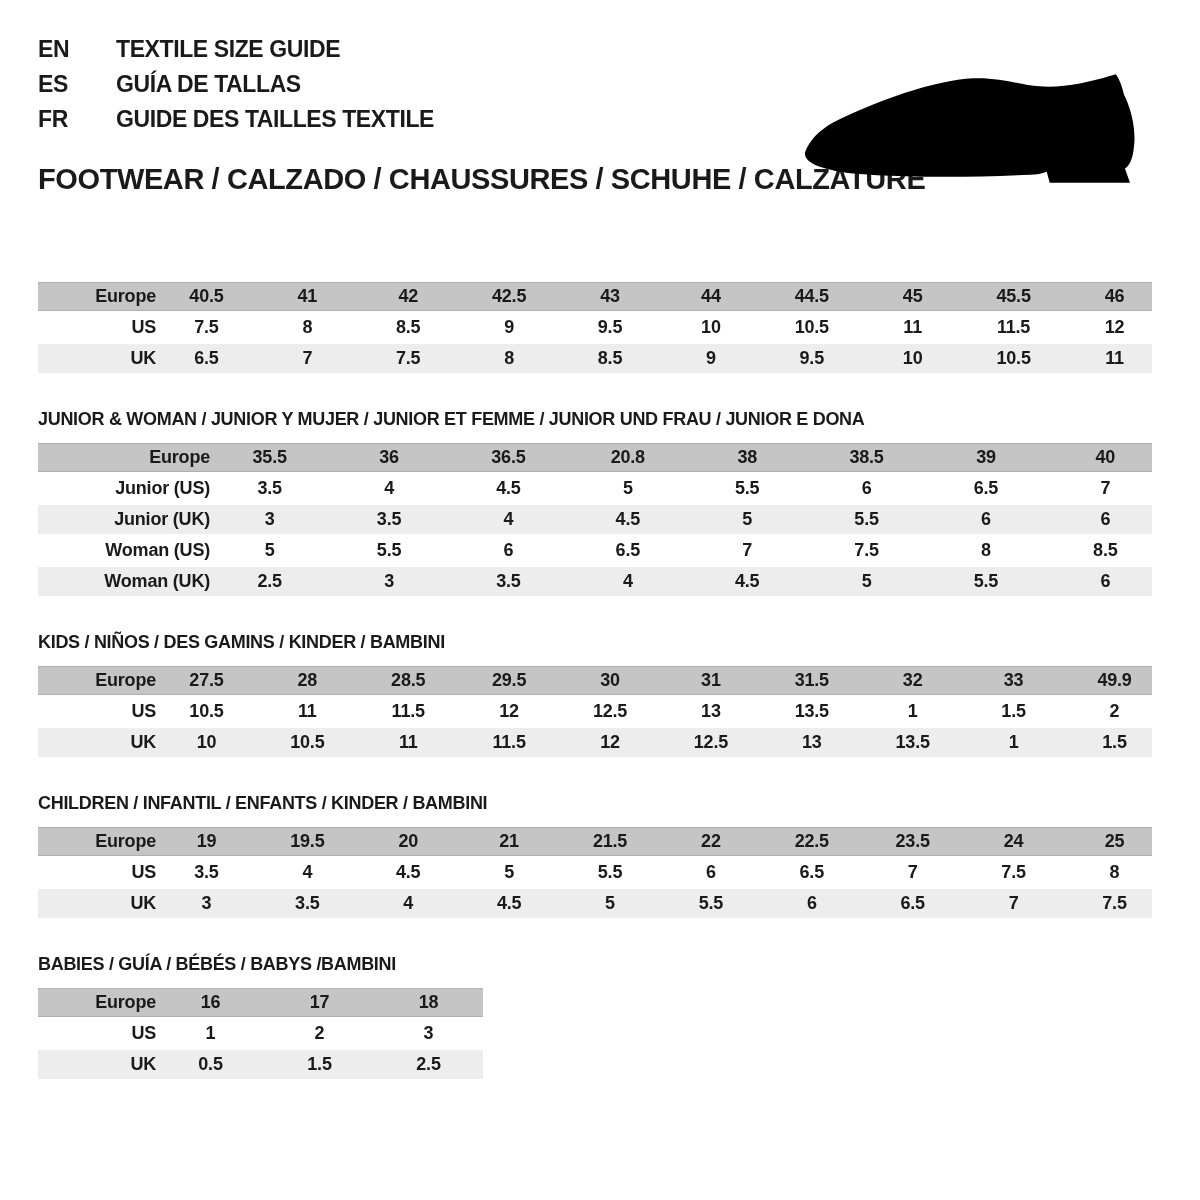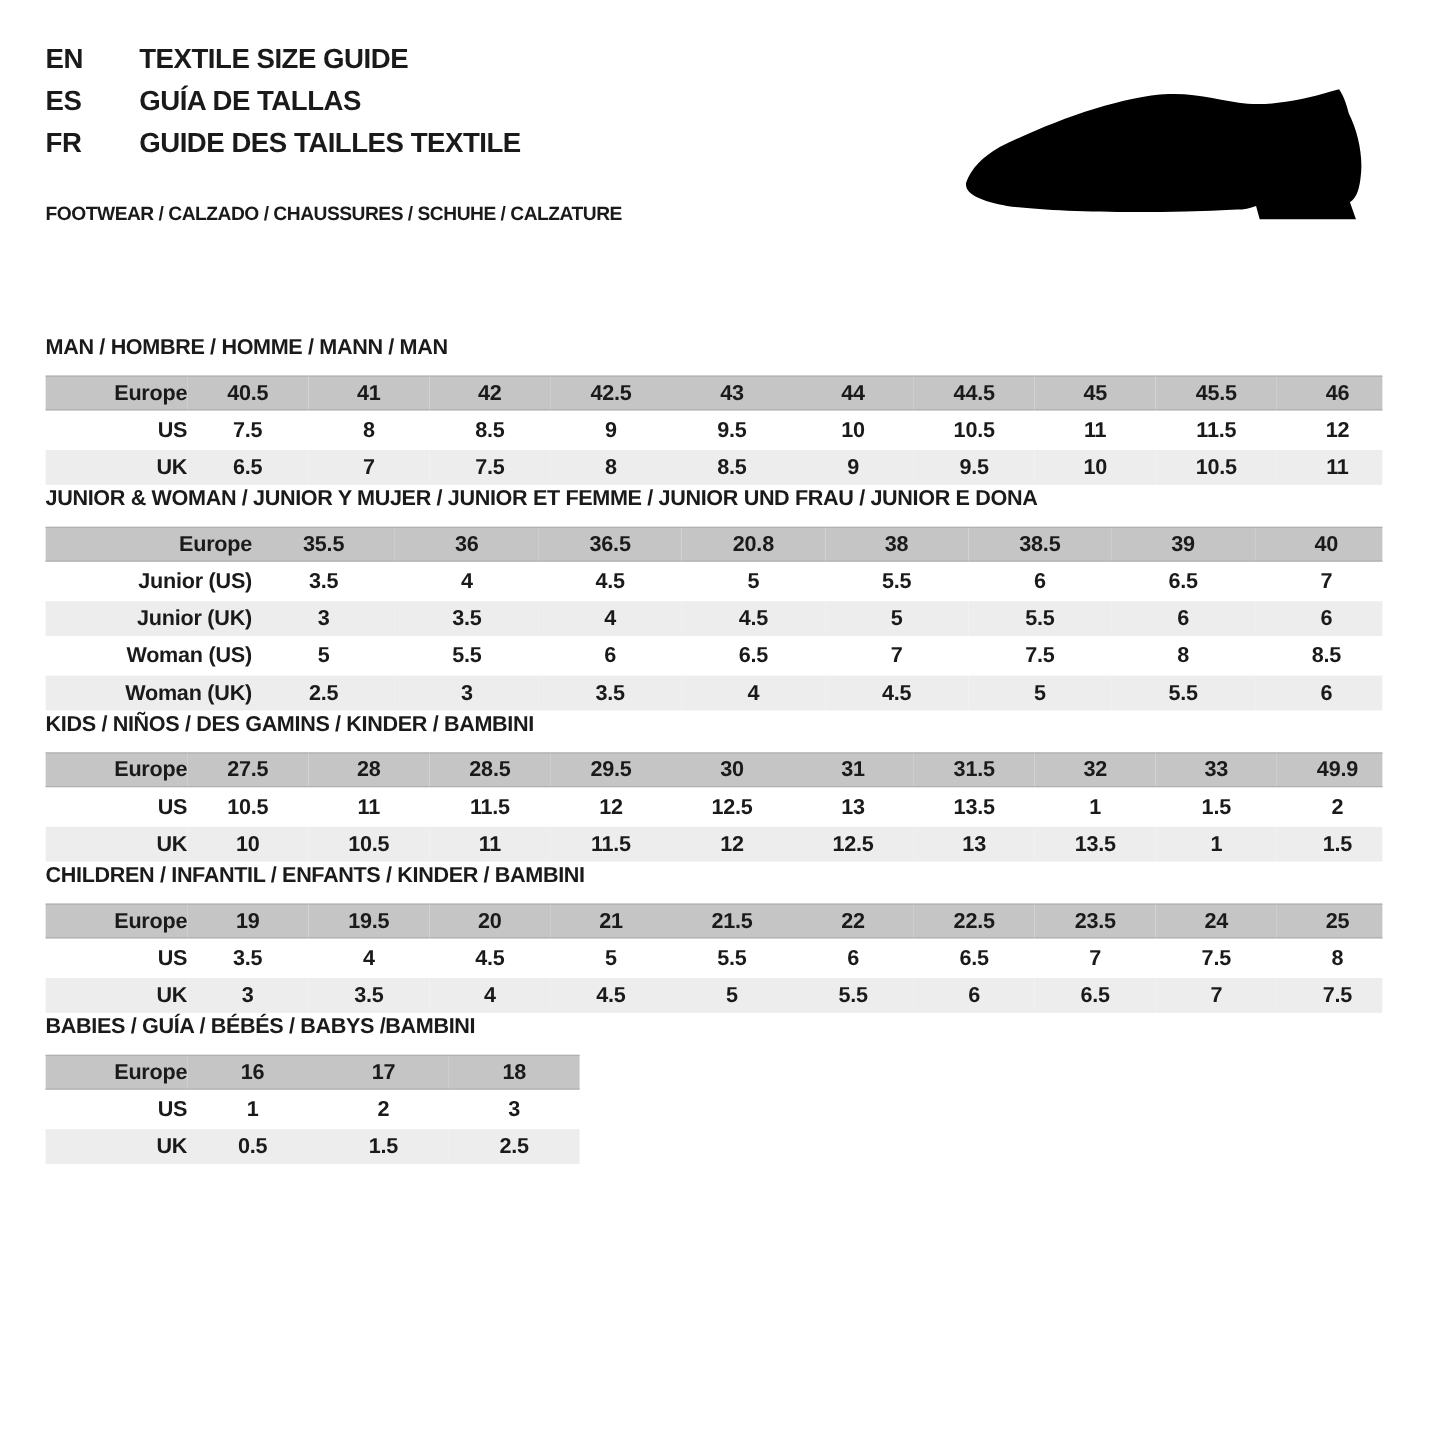--- a/index.html
+++ b/index.html
@@ -21,28 +21,28 @@
     overflow:hidden;
   }
   .content{padding:30px 35px 0 38px;}
 
   
   .lang-block{margin-top:2px;}
   .lang-row{line-height:35px;font-size:23px;font-weight:700;letter-spacing:-0.4px;white-space:nowrap;}
   .lang-code{display:inline-block;width:78px;}
   .category-line{
     margin-top:27px;
-    font-size:16px;font-weight:700;letter-spacing:-0.4px;line-height:30px;white-space:nowrap;
+    font-size:29px;font-weight:700;letter-spacing:-0.4px;line-height:30px;white-space:nowrap;
   }
 
   
   .shoe{position:absolute;top:72px;left:803px;width:337px;height:115px;}
 
   
-  .section{}
+  .section{margin-top:35px;}
   .section.first{margin-top:86px;}
   .tbl-title{font-size:18px;font-weight:700;letter-spacing:-0.3px;line-height:19px;white-space:nowrap;}
   table.size{
     border-collapse:separate;border-spacing:0 2px;
     table-layout:fixed;width:1127px;margin-top:12px;
   }
   table.size.narrow{width:445px;}
   table.size td{
     height:29px;font-size:18px;font-weight:700;letter-spacing:-0.2px;
     text-align:center;vertical-align:middle;overflow:hidden;white-space:nowrap;
@@ -88,21 +88,20 @@
         <span class="lang-code">ES</span><span>GUÍA DE TALLAS</span>
       </div>
       <div class="lang-row">
         <span class="lang-code">FR</span><span>GUIDE DES TAILLES TEXTILE</span>
       </div>
     </div>
 
     <div class="category-line">FOOTWEAR / CALZADO / CHAUSSURES / SCHUHE / CALZATURE</div>
 
     <div class="section first">
-      <div class="tbl-title">MAN / HOMBRE / HOMME / MANN / MAN</div>
       <table class="size">
           <tbody>
             <tr class="r-head">
               <td class="lbl">Europe</td>
               <td>40.5</td>
               <td>41</td>
               <td>42</td>
               <td>42.5</td>
               <td>43</td>
               <td>44</td>

